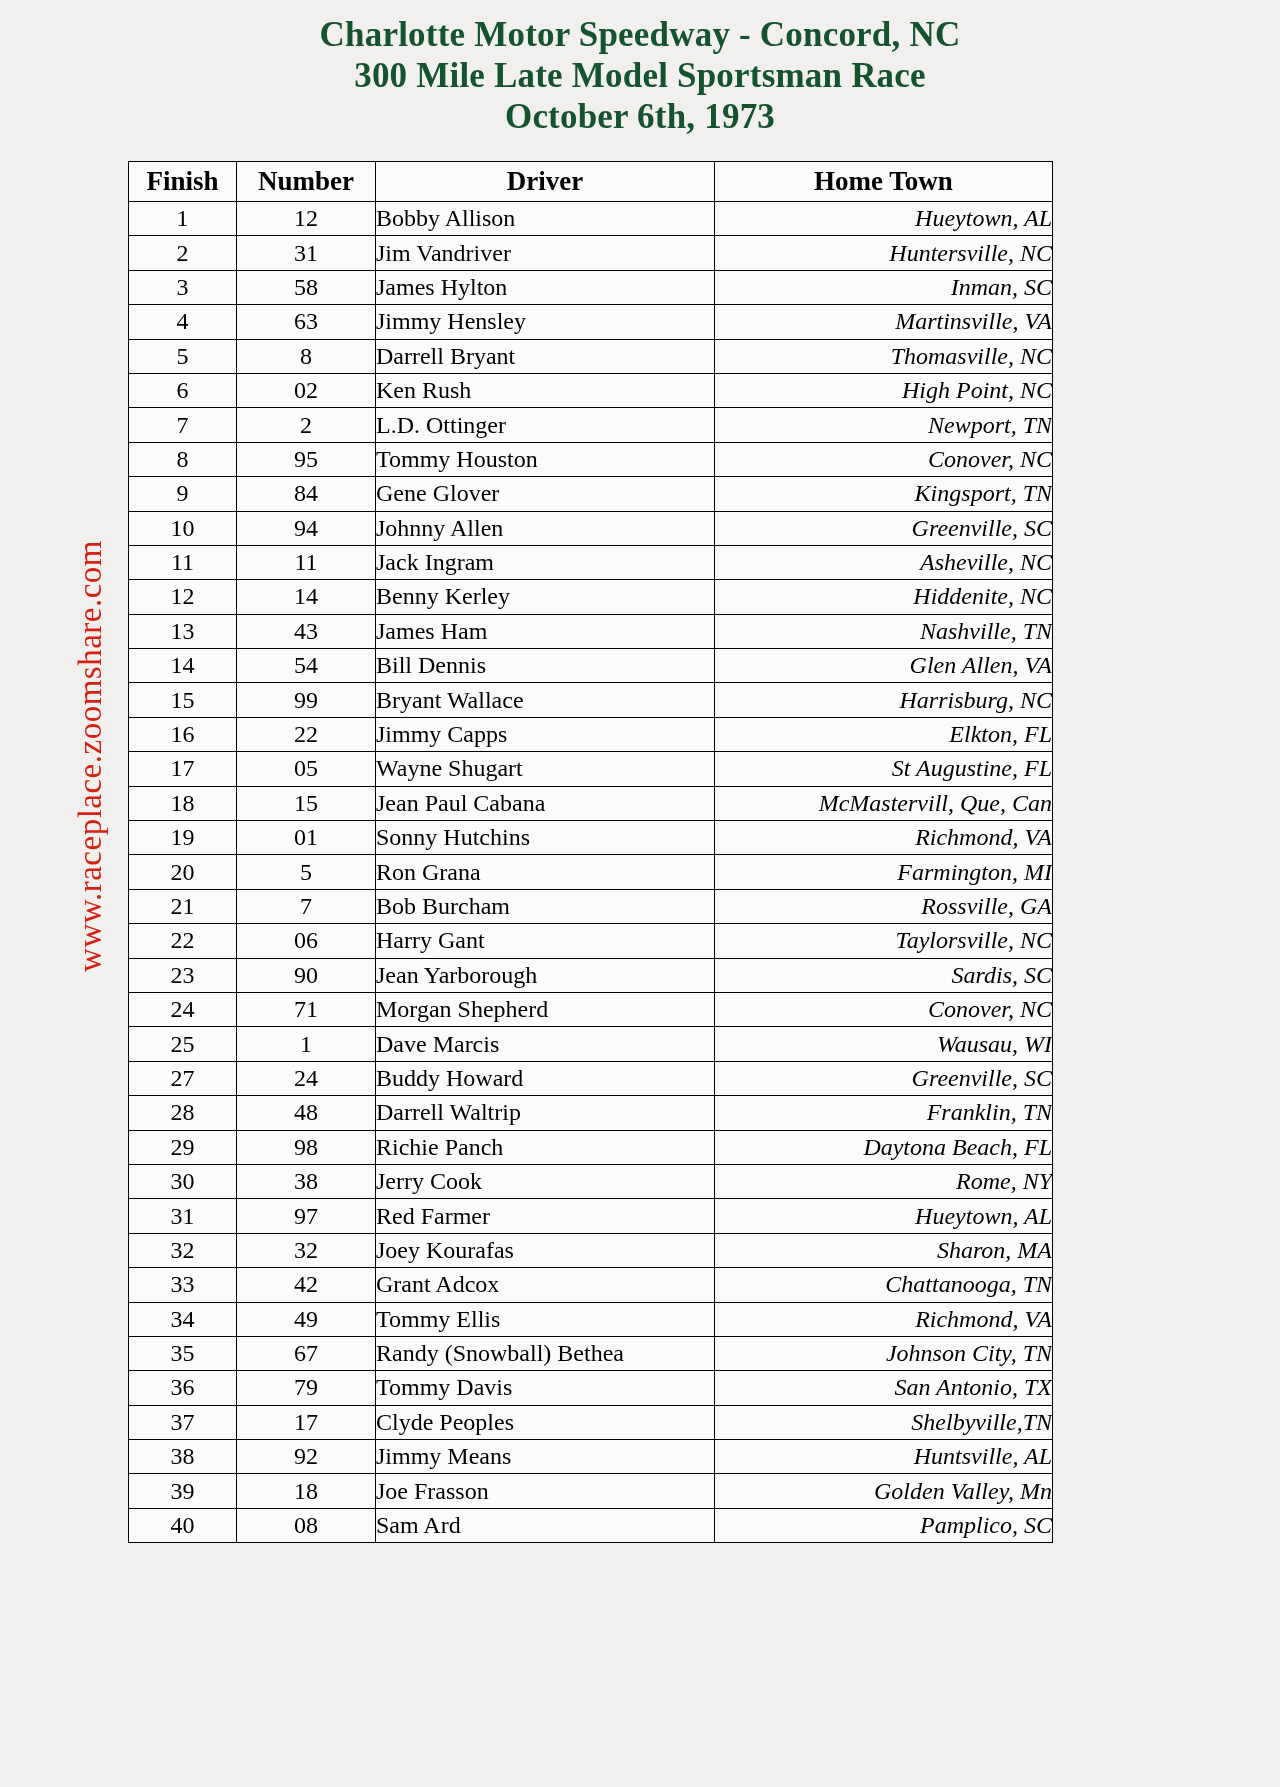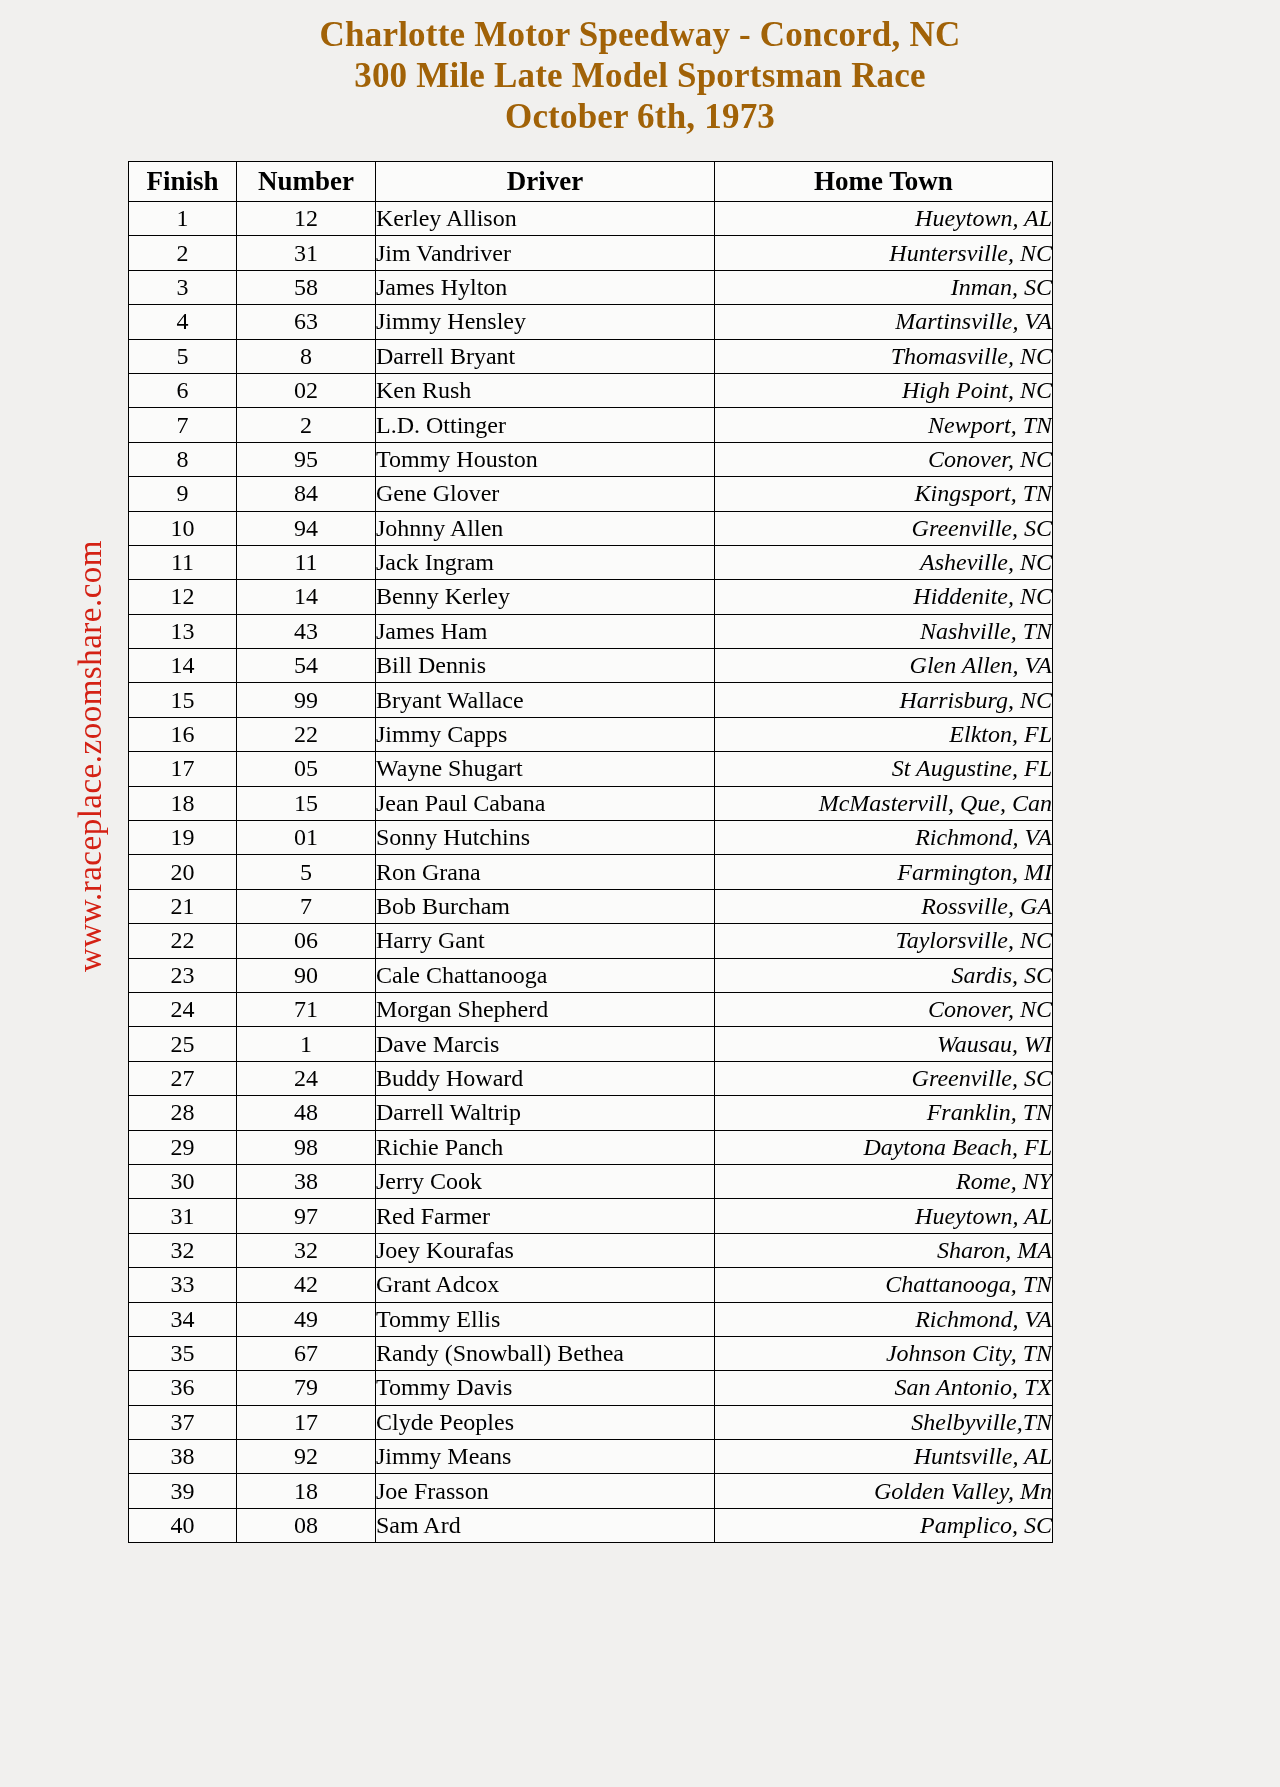--- a/index.html
+++ b/index.html
@@ -24,21 +24,21 @@
     position: absolute;
     top: 14px;
     left: 0;
     width: 1280px;
     text-align: center;
   }
   .title-line {
     font-weight: bold;
     font-size: 35px;
     line-height: 41px;
-    color: #a16207;
+    color: #14532d;
     letter-spacing: 0.2px;
   }
   .watermark {
     position: absolute;
     left: 72px;
     top: 540px;
     color: #d42114;
     font-size: 33px;
     font-family: "Liberation Serif", "DejaVu Serif", serif;
     writing-mode: vertical-rl;
@@ -119,21 +119,21 @@
           <th>Finish</th>
           <th>Number</th>
           <th>Driver</th>
           <th>Home Town</th>
         </tr>
       </thead>
       <tbody>
           <tr>
             <td class="finish">1</td>
             <td class="number">12</td>
-            <td class="driver">Kerley Allison</td>
+            <td class="driver">Bobby Allison</td>
             <td class="town">Hueytown, AL</td>
           </tr>
           <tr>
             <td class="finish">2</td>
             <td class="number">31</td>
             <td class="driver">Jim Vandriver</td>
             <td class="town">Huntersville, NC</td>
           </tr>
           <tr>
             <td class="finish">3</td>
@@ -251,21 +251,21 @@
           </tr>
           <tr>
             <td class="finish">22</td>
             <td class="number">06</td>
             <td class="driver">Harry Gant</td>
             <td class="town">Taylorsville, NC</td>
           </tr>
           <tr>
             <td class="finish">23</td>
             <td class="number">90</td>
-            <td class="driver">Cale Chattanooga</td>
+            <td class="driver">Jean Yarborough</td>
             <td class="town">Sardis, SC</td>
           </tr>
           <tr>
             <td class="finish">24</td>
             <td class="number">71</td>
             <td class="driver">Morgan Shepherd</td>
             <td class="town">Conover, NC</td>
           </tr>
           <tr>
             <td class="finish">25</td>

